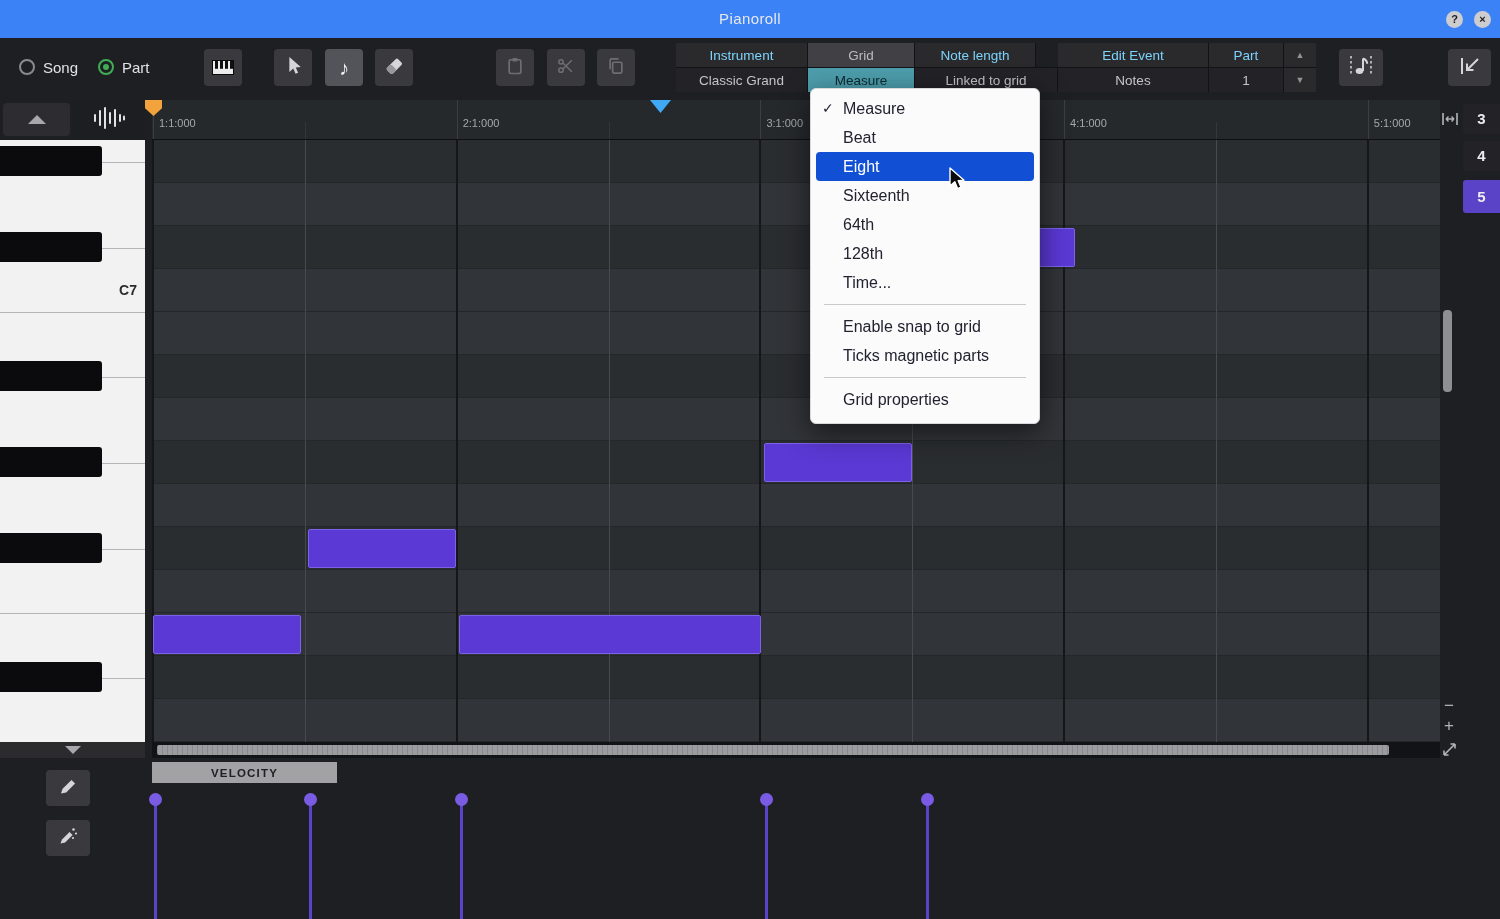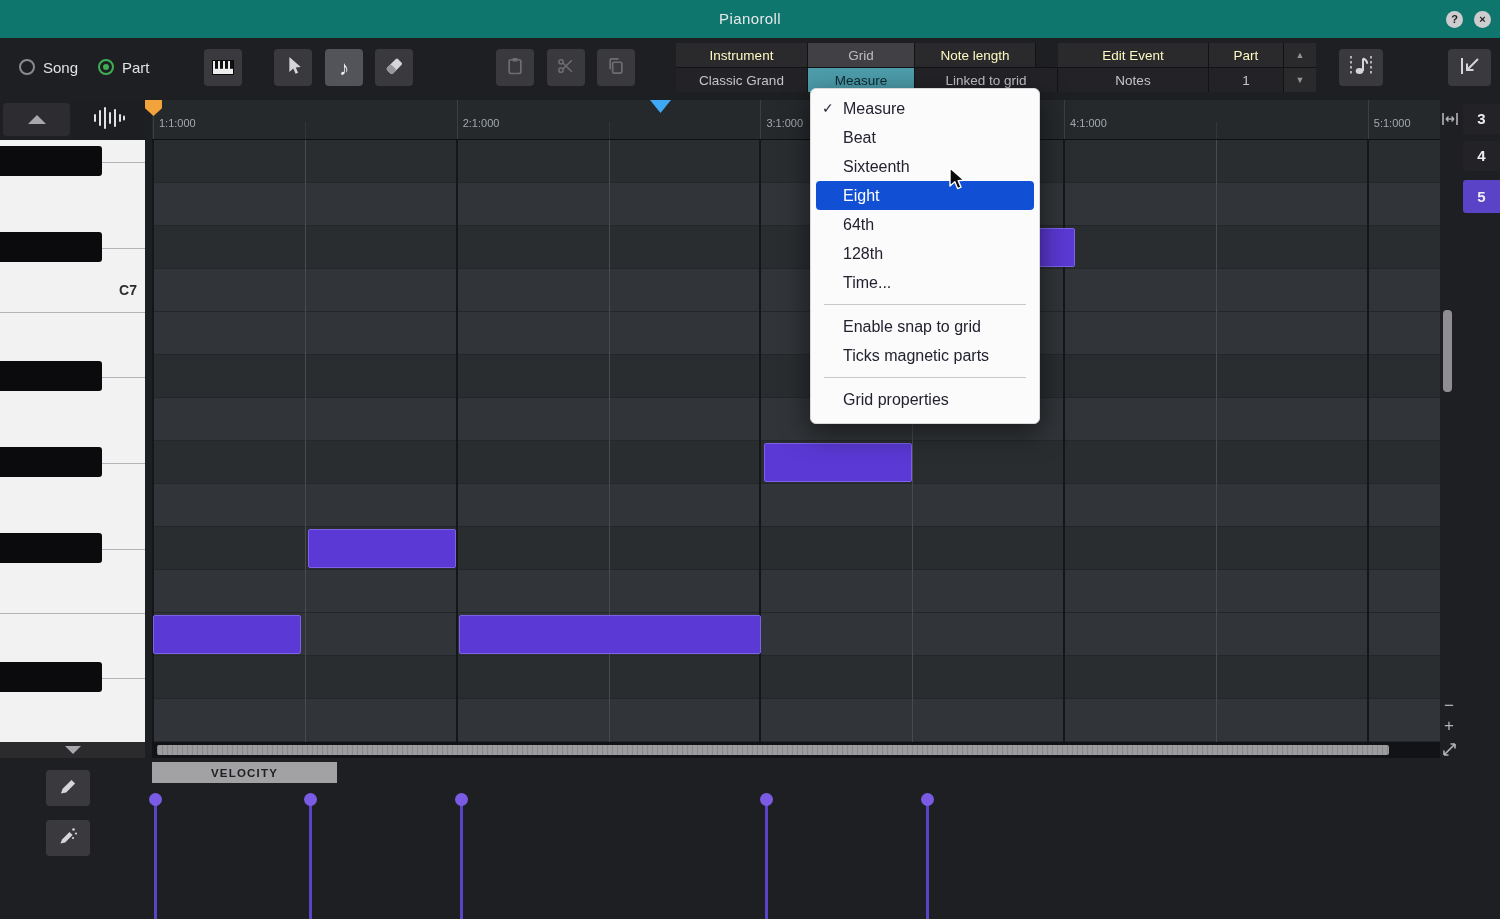--- a/index.html
+++ b/index.html
@@ -1,20 +1,20 @@
 <!DOCTYPE html>
 <html style="--accent_note: #5a39d4; --accent_note_border: #7d62e8; --selection_teal: #4d9dac; --menu_highlight: #1150d4; --marker_orange: #f2a33c; --playhead_blue: #3fa9f5; --velocity_purple: #5b43c8; --velocity_dot: #7a5ce4; --tab_active: #5b43c8; --radio_green: #3fae54;"><head>
 <meta charset="utf-8">
 <style>
   *{margin:0;padding:0;box-sizing:border-box;}
   html,body{width:1500px;height:919px;overflow:hidden;background:#1e1f22;font-family:"Liberation Sans",sans-serif;-webkit-font-smoothing:antialiased;}
   body{position:relative;}
 
   
-  #titlebar{position:absolute;left:0;top:0;width:1500px;height:38px;background:#0f766e;}
+  #titlebar{position:absolute;left:0;top:0;width:1500px;height:38px;background:#3b82f6;}
   #window-title{position:absolute;left:0;right:0;top:10px;text-align:center;color:#e8e8ea;font-size:15px;letter-spacing:.4px;}
   .circ{position:absolute;top:11px;width:17px;height:17px;border-radius:50%;background:#cdcdd0;color:#1b1c1e;font-size:11px;font-weight:bold;text-align:center;line-height:17px;}
   #help-btn{right:37px;}
   #close-btn{right:9px;}
 
   
   .radio{position:absolute;display:flex;align-items:center;gap:8px;color:#e2e2e4;font-size:15px;height:20px;}
   #song-radio{left:19px;top:57px;}
   #part-radio{left:98px;top:57px;}
   .rcirc{width:16px;height:16px;border-radius:50%;border:2px solid #8b8b8e;position:relative;display:inline-block;}
@@ -31,21 +31,21 @@
   #paste-btn{left:496px;}
   #cut-btn{left:547px;}
   #copy-btn{left:597px;}
   #quantize-btn{left:1339px;width:44px;}
   #import-btn{left:1448px;width:43px;}
   .piano-glyph{width:22px;height:15px;background:#ececec;border:1px solid #0a0a0a;background-image:repeating-linear-gradient(90deg,transparent 0 2px,#101010 2px 5px);background-size:100% 60%;background-repeat:no-repeat;display:inline-block;}
   .noteglyph{color:#f2f2f4;font-size:20px;line-height:20px;}
 
   
   #prop-table{position:absolute;left:676px;top:43px;width:640px;height:49px;}
-  #prop-table .th{position:absolute;top:0;height:24px;background:#2a2a2d;color:#fef9c3;font-size:13.5px;display:flex;align-items:center;justify-content:center;border-right:1px solid #131316;}
+  #prop-table .th{position:absolute;top:0;height:24px;background:#2a2a2d;color:#7dd3fc;font-size:13.5px;display:flex;align-items:center;justify-content:center;border-right:1px solid #131316;}
   #prop-table .th.sel{background:#404045;color:#bcbcc0;}
   #prop-table .td{position:absolute;top:24px;height:25px;background:#232327;color:#c4c4c8;font-size:13.5px;display:flex;align-items:center;justify-content:center;border-right:1px solid #131316;border-top:1px solid #131316;}
   #prop-table .td.selv{background:var(--selection_teal);color:#0d2a31;}
   #prop-table .spin{position:absolute;width:32px;background:#2a2a2d;color:#939397;font-size:9px;display:flex;align-items:center;justify-content:center;}
   #prop-table .spin.up{top:0;height:24px;}
   #prop-table .spin.dn{top:24px;height:25px;border-top:1px solid #131316;}
 
   
   #scroll-up-btn{position:absolute;left:3px;top:103px;width:67px;height:33px;background:#2d2d31;border-radius:4px;display:flex;align-items:center;justify-content:center;}
   .tri-up{width:0;height:0;border-left:9px solid transparent;border-right:9px solid transparent;border-bottom:9px solid #a8a8ac;}
@@ -329,22 +329,22 @@
     <div class="vdot" style="left: 455px;"></div>
     <div class="stem" style="left: 765px;"></div>
     <div class="vdot" style="left: 760px;"></div>
     <div class="stem" style="left: 926px;"></div>
     <div class="vdot" style="left: 921px;"></div>
   </div>
 
 <div id="menu">
     <div class="mitem"><span class="mcheck">✓</span><span>Measure</span></div>
     <div class="mitem"><span>Beat</span></div>
+    <div class="mitem hl"><span>Eight</span></div>
     <div class="mitem"><span>Sixteenth</span></div>
-    <div class="mitem hl"><span>Eight</span></div>
     <div class="mitem"><span>64th</span></div>
     <div class="mitem"><span>128th</span></div>
     <div class="mitem"><span>Time...</span></div>
     <div class="msep"></div>
     <div class="mitem"><span>Enable snap to grid</span></div>
     <div class="mitem"><span>Ticks magnetic parts</span></div>
     <div class="msep"></div>
     <div class="mitem"><span>Grid properties</span></div>
   </div>
 

